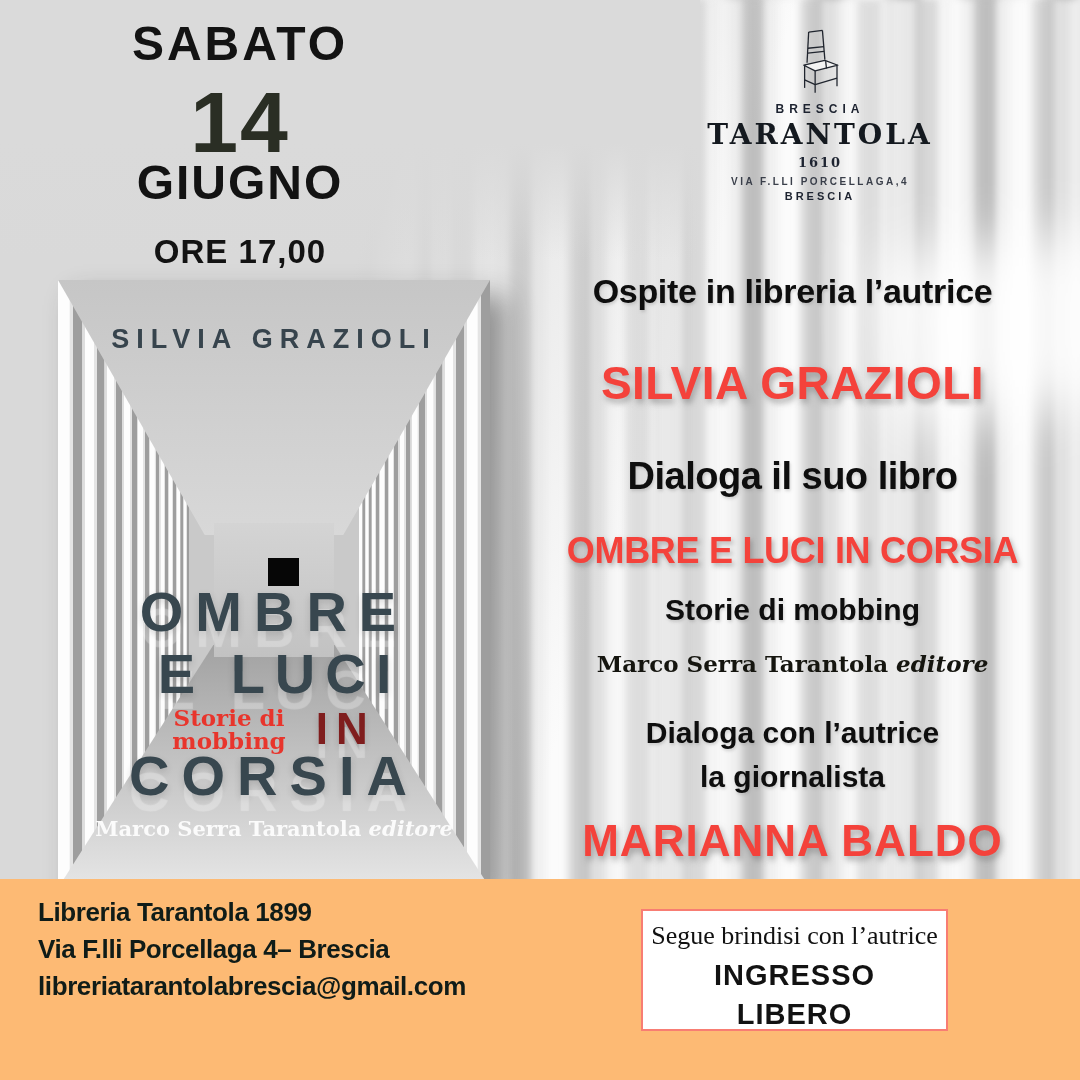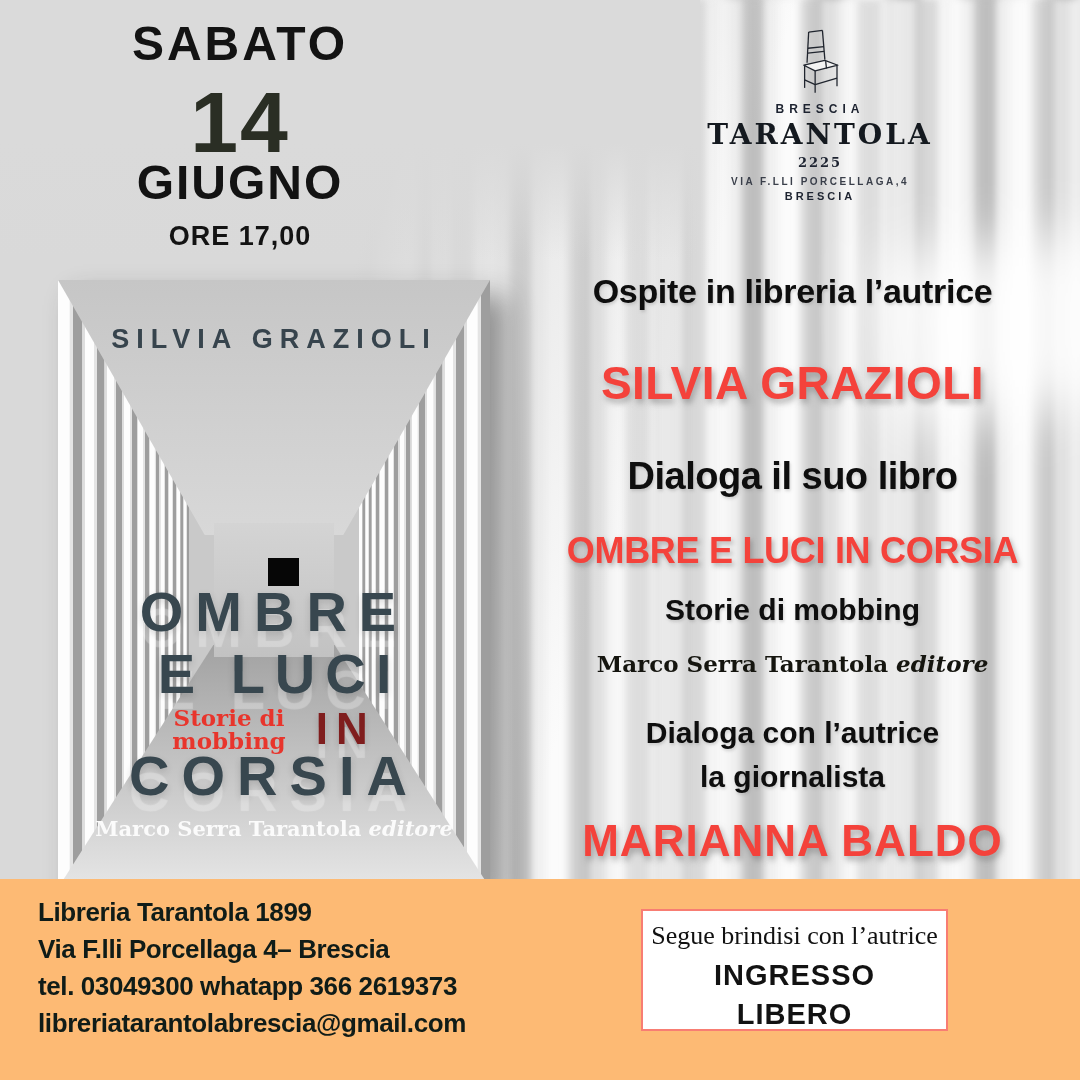--- a/index.html
+++ b/index.html
@@ -19,21 +19,21 @@
   .bg-fade{position:absolute;inset:0;
     background:linear-gradient(108deg,#d9d9d9 0%,#d9d9d9 32%,rgba(217,217,217,0) 58%);}
   .bg-fade-top{position:absolute;left:0;top:0;width:700px;height:260px;
     background:linear-gradient(180deg,#dadada 55%,rgba(218,218,218,0));}
 
   
   .date-block{position:absolute;left:85px;top:18px;width:310px;text-align:center;color:#131313;}
   .day-name{font-size:48px;font-weight:800;letter-spacing:3px;line-height:1.1;}
   .day-num{font-size:86px;font-weight:800;line-height:.95;margin-top:11px;color:#2a2e24;letter-spacing:2px;}
   .month{font-size:48px;font-weight:800;letter-spacing:2px;line-height:1;margin-top:-4px;}
-  .time{font-size:27px;font-weight:700;letter-spacing:1px;margin-top:14px;}
+  .time{font-size:33px;font-weight:700;letter-spacing:1px;margin-top:26px;}
 
   
   .logo-block{position:absolute;left:700px;top:28px;width:240px;text-align:center;color:#1d2330;}
   .chair{display:block;margin:0 auto;}
   .logo-libreria{font-size:12px;letter-spacing:5px;font-weight:600;margin-top:6px;}
   .logo-name{font-family:"DejaVu Serif","Liberation Serif",serif;font-size:28px;font-weight:700;
     letter-spacing:3px;margin-top:2px;color:#14191f;}
   .logo-year{font-family:"DejaVu Serif","Liberation Serif",serif;font-size:13px;font-weight:700;
     letter-spacing:2px;margin-top:4px;}
   .logo-address{font-size:10px;letter-spacing:2.5px;font-weight:600;margin-top:6px;color:#3a3f4a;}
@@ -133,21 +133,21 @@
       <path d="M10 46 L36 40 L52 46 L24 53 Z" fill="#f3f3f3"></path>
       <path d="M11 47 L11 74"></path>
       <path d="M24 53 L24 80"></path>
       <path d="M51 47 L51 72"></path>
       <path d="M37 41 L38 50"></path>
       <path d="M11 64 L24 70"></path>
       <path d="M24 70 L51 62"></path>
     </svg>
     <div class="logo-libreria">BRESCIA</div>
     <div class="logo-name">TARANTOLA</div>
-    <div class="logo-year">2225</div>
+    <div class="logo-year">1610</div>
     <div class="logo-address">VIA F.LLI PORCELLAGA,4</div>
     <div class="logo-city">BRESCIA</div>
   </div>
 
   <div class="book-cover">
     <div class="cv-wall left"></div>
     <div class="cv-wall right"></div>
     <div class="cv-ceiling"></div>
     <div class="cv-floor"></div>
     <div class="cv-endwall"></div>
@@ -181,21 +181,20 @@
     <i>editore</i>
   </div>
   <div class="rc rc-dialog1">Dialoga con l’autrice</div>
   <div class="rc rc-dialog2">la giornalista</div>
   <div class="rc rc-journalist">MARIANNA BALDO</div>
 
   <div class="footer">
     <div class="contact">
       <div>Libreria Tarantola 1899</div>
       <div>Via F.lli Porcellaga 4– Brescia</div>
-      <div>tel. 03049300 whatapp 366 2619373</div>
       <div>libreriatarantolabrescia@gmail.com</div>
     </div>
     <div class="brindisi-box">
       <div class="box-line1">Segue brindisi con l’autrice</div>
       <div class="box-line2">INGRESSO</div>
       <div class="box-line3">LIBERO</div>
     </div>
   </div>
 
 </div>

